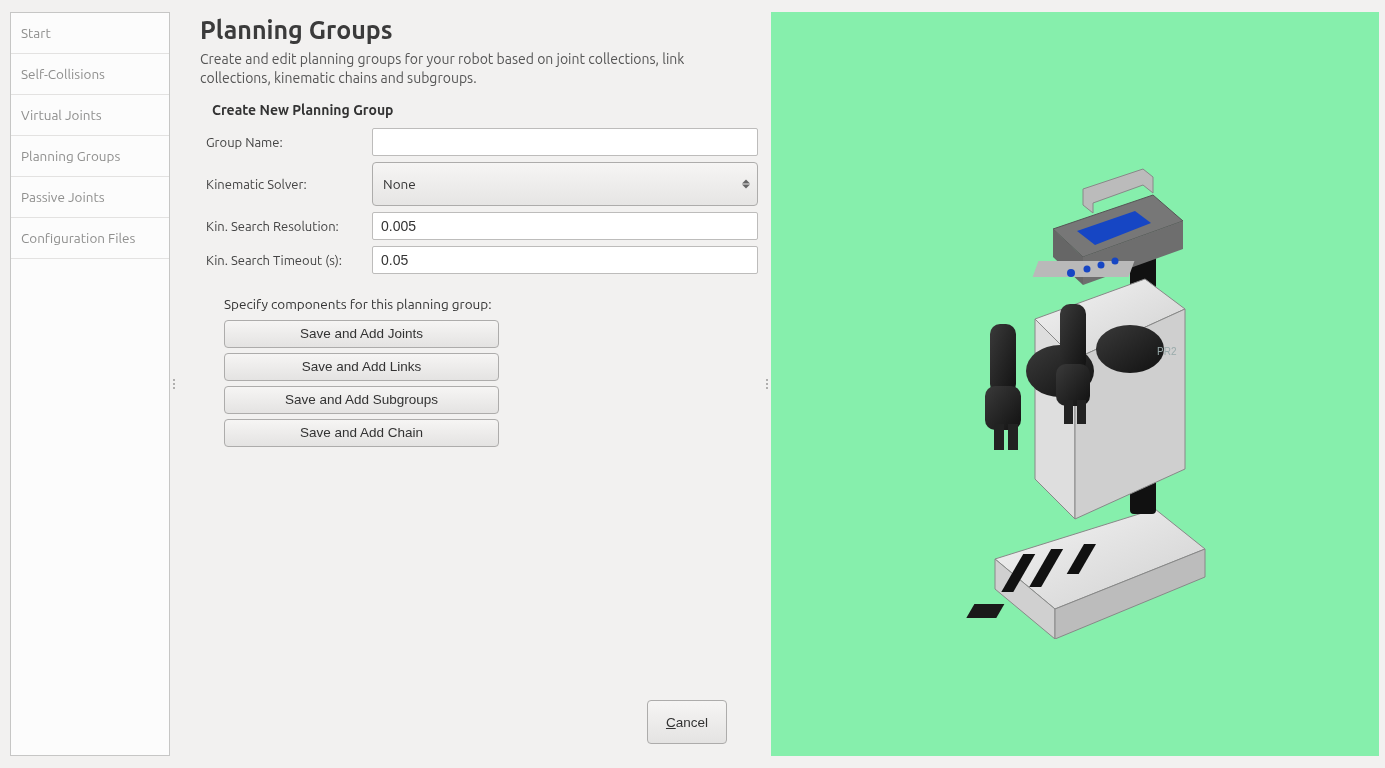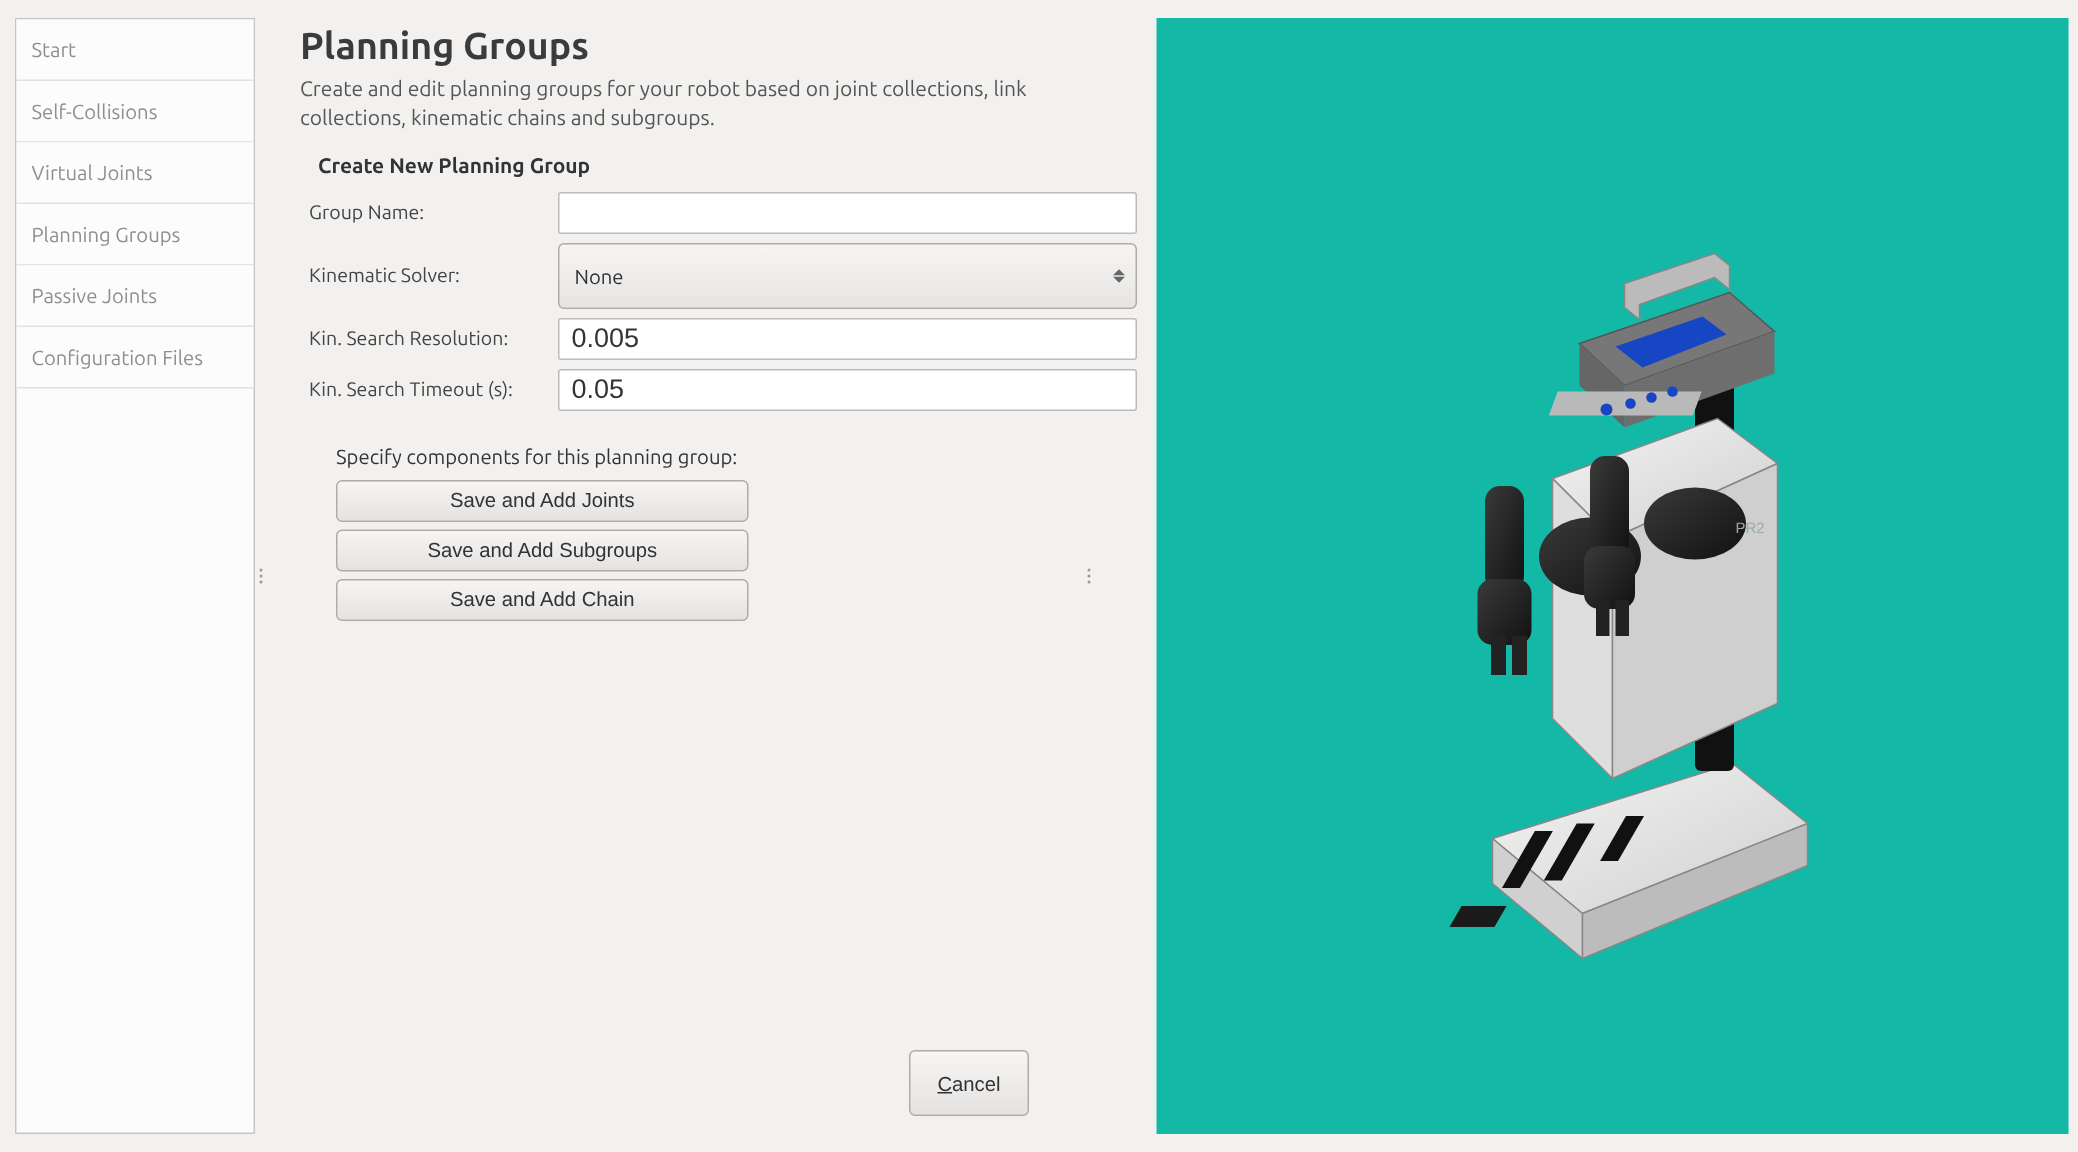--- a/index.html
+++ b/index.html
@@ -75,21 +75,21 @@
     font-size: 13px;
     color: #444;
   }
   .form-row input[type="text"] {
     flex: 1;
     height: 28px;
     border: 1px solid #bdbcbb;
     border-radius: 2px;
     background: #fff;
     padding: 0 8px;
-    font-size: 18px;
+    font-size: 14px;
     color: #333;
   }
   .form-row .select {
     flex: 1;
     height: 44px;
     border: 1px solid #adacab;
     border-radius: 4px;
     background: linear-gradient(#f6f5f4, #e6e5e4);
     padding: 0 26px 0 10px;
     font-size: 13.5px;
@@ -164,25 +164,24 @@
     cursor: col-resize;
   }
   .splitter .dot {
     width: 2px; height: 2px;
     background: #9a9998;
     border-radius: 50%;
   }
   
   .viewport {
     flex: 0 0 608px;
-    background: #14b8a6;
+    background: #86efac;
     border: 0;
     position: relative;
     overflow: hidden;
-    margin-left: 41px;
   }
   .robot-svg {
     position: absolute;
     left: 50%; top: 48%;
     transform: translate(-50%, -50%);
   }
 </style>
 </head>
 <body>
 
@@ -229,20 +228,21 @@
         <input type="text" value="0.005" style="">
       </div>
       <div class="form-row">
         <label>Kin. Search Timeout (s):</label>
         <input type="text" value="0.05" style="">
       </div>
 
       <div class="subsection">
         <div class="sub-label">Specify components for this planning group:</div>
         <button class="btn">Save and Add Joints</button>
+        <button class="btn">Save and Add Links</button>
         <button class="btn">Save and Add Subgroups</button>
         <button class="btn">Save and Add Chain</button>
       </div>
     </div>
 
     <div class="bottom-bar">
       <button class="cancel-btn"><u>C</u><span>ancel</span></button>
     </div>
   </div>
 

